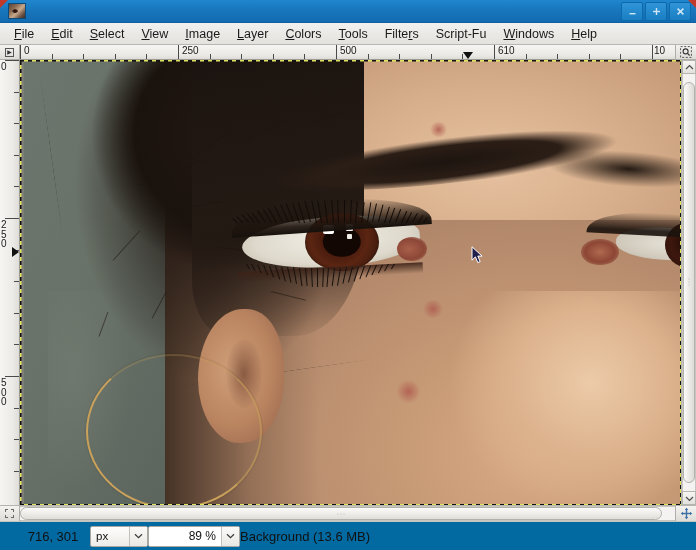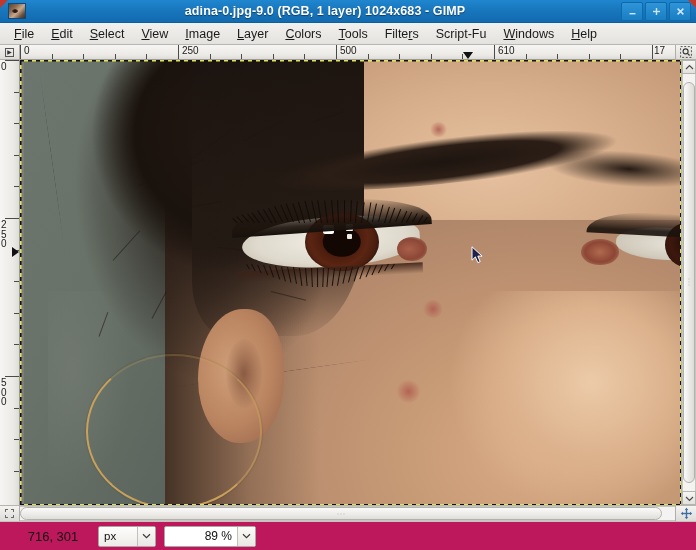--- a/index.html
+++ b/index.html
@@ -462,24 +462,24 @@
     width: 21px; height: 15px; flex:0 0 auto;
     background: linear-gradient(to bottom,#f4f3f1,#dedcd7);
     border-left:1px solid #b0aea9;
     display:flex; align-items:center; justify-content:center;
     cursor:pointer; box-sizing: border-box;
   }
 
   
   .statusbar {
     height: 28px; flex: 0 0 auto;
-    background: #be185d;
+    background: #0369a1;
     display: flex; align-items: center;
     padding: 0 6px;
-    gap: 8px;
+    gap: 0;
     border-top: 1px solid #c6c4bf;
   }
   .pos-label {
     font-size: 13px; color: #111;
     min-width: 74px; text-align: center;
     padding-left: 10px;
     white-space: nowrap;
   }
   .combo {
     height: 21px;
@@ -520,21 +520,20 @@
   }
 </style>
 </head>
 <body>
 
 <div id="app">
 
   <div class="titlebar">
     <div class="tb-corner-red"></div>
     <div class="tb-icon"></div>
-    <div class="tb-title">adina-0.jpg-9.0 (RGB, 1 layer) 1024x683 - GIMP</div>
     <div class="tb-buttons">
       <div class="tb-btn">
         <svg width="9" height="9" viewBox="0 0 9 9">
             <rect x="1.5" y="6" width="6" height="1.4" fill="#cfe6f7"></rect>
           </svg>
       </div>
       <div class="tb-btn">
         <svg width="9" height="9" viewBox="0 0 9 9">
             <rect x="3.8" y="1" width="1.4" height="7" fill="#cfe6f7"></rect>
             <rect x="1" y="3.8" width="7" height="1.4" fill="#cfe6f7"></rect>
@@ -589,21 +588,21 @@
           <div class="tick major" style="left: 474px;"></div>
           <div class="tick minor" style="left: 506px;"></div>
           <div class="tick minor" style="left: 537px;"></div>
           <div class="tick minor" style="left: 569px;"></div>
           <div class="tick minor" style="left: 600px;"></div>
           <div class="tick major" style="left: 632px;"></div>
           <div class="lbl" style="left: 2px;">0</div>
           <div class="lbl" style="left: 160px;">250</div>
           <div class="lbl" style="left: 318px;">500</div>
           <div class="lbl" style="left: 476px;">610</div>
-          <div class="lbl" style="left: 632px;">17</div>
+          <div class="lbl" style="left: 632px;">10</div>
           <div class="hmarker" style="left: 443px;"></div>
         </div>
       <div class="topright-btn">
         <svg width="12" height="12" viewBox="0 0 12 12">
           <rect x="0.6" y="0.6" width="10.8" height="10.8" fill="none" stroke="#555" stroke-width="1" stroke-dasharray="2 1.6"></rect>
           <circle cx="5.6" cy="5.4" r="2.5" fill="none" stroke="#333" stroke-width="1.1"></circle>
           <path d="M7.5 7.4 L9.6 9.5" stroke="#333" stroke-width="1.2"></path>
         </svg>
       </div>
     </div>
@@ -808,15 +807,16 @@
       </div>
     </div>
     <div class="combo zoom">
       <div class="val">89 %</div>
       <div class="arrow">
         <svg width="9" height="6" viewBox="0 0 9 6">
             <path d="M1 1.2 L4.5 4.6 L8 1.2" stroke="#3c3c3c" stroke-width="1.2" fill="none"></path>
           </svg>
       </div>
     </div>
+    <div class="status-text">Background (13.6 MB)</div>
   </div>
 
 </div>
 
 </body></html>

